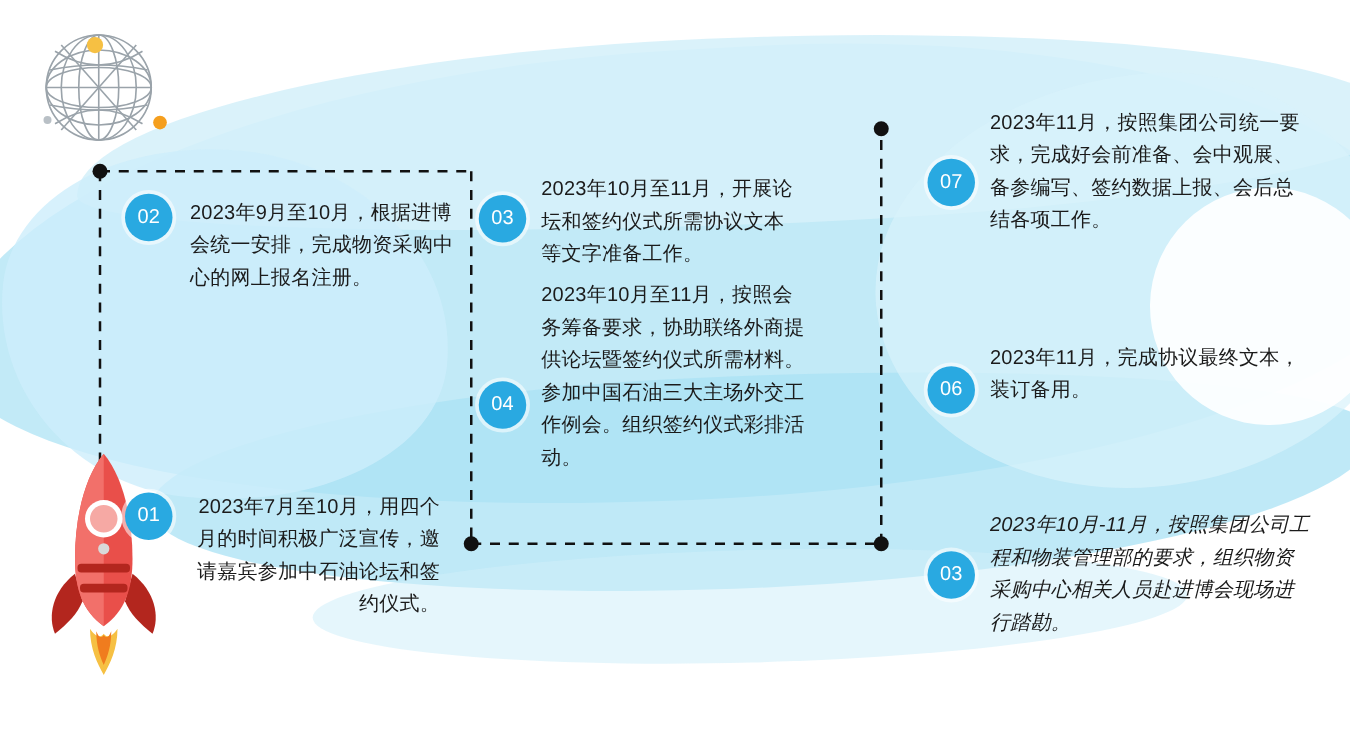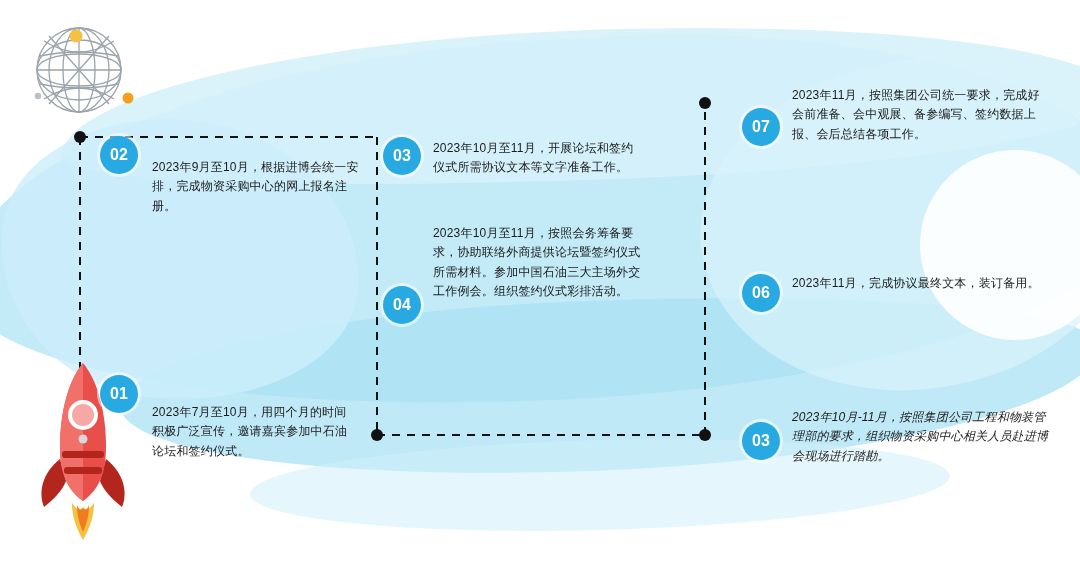--- a/index.html
+++ b/index.html
@@ -72,33 +72,34 @@
 
   
   .node{
     position:absolute;z-index:4;
     display:flex;align-items:flex-start;
   }
   .badge{
     width:38px;height:38px;border-radius:50%;
     background:#29a9e1;color:#fff;
     display:flex;align-items:center;justify-content:center;
-    font-size:16px;font-weight:bold;
+    font-size:16px;font-weight:normal;
     flex:0 0 auto;
     box-shadow:0 0 0 3px rgba(255,255,255,.55);
+    margin-top:19px;
   }
   .txt{
-    font-size:12px;line-height:1.62;color:#1b1b1b;
+    font-size:16px;line-height:1.62;color:#1b1b1b;
     margin-left:12px;margin-top:2px;
     white-space:pre-line;
     letter-spacing:.2px;
   }
   
   #node01{left:100px;top:375px;}
-  #node01 .txt{width:200px;margin-top:28px;margin-left:14px;}
+  #node01 .txt{width:200px;margin-top:18px;margin-left:14px;text-align:right;}
   #node02{left:100px;top:136px;justify-content:center;}
   #node02 .txt{width:212px;margin-top:22px;margin-left:14px;}
   #node03{left:383px;top:137px;}
   #node03 .txt{width:205px;}
   #node04{left:383px;top:286px;}
   #node04 .txt{width:215px;margin-top:-62px;}
   #node05{left:742px;top:422px;}
   #node05 .txt{width:258px;margin-top:-14px;font-style:italic;}
   #node06{left:742px;top:274px;}
   #node06 .txt{width:250px;margin-top:0px;}

